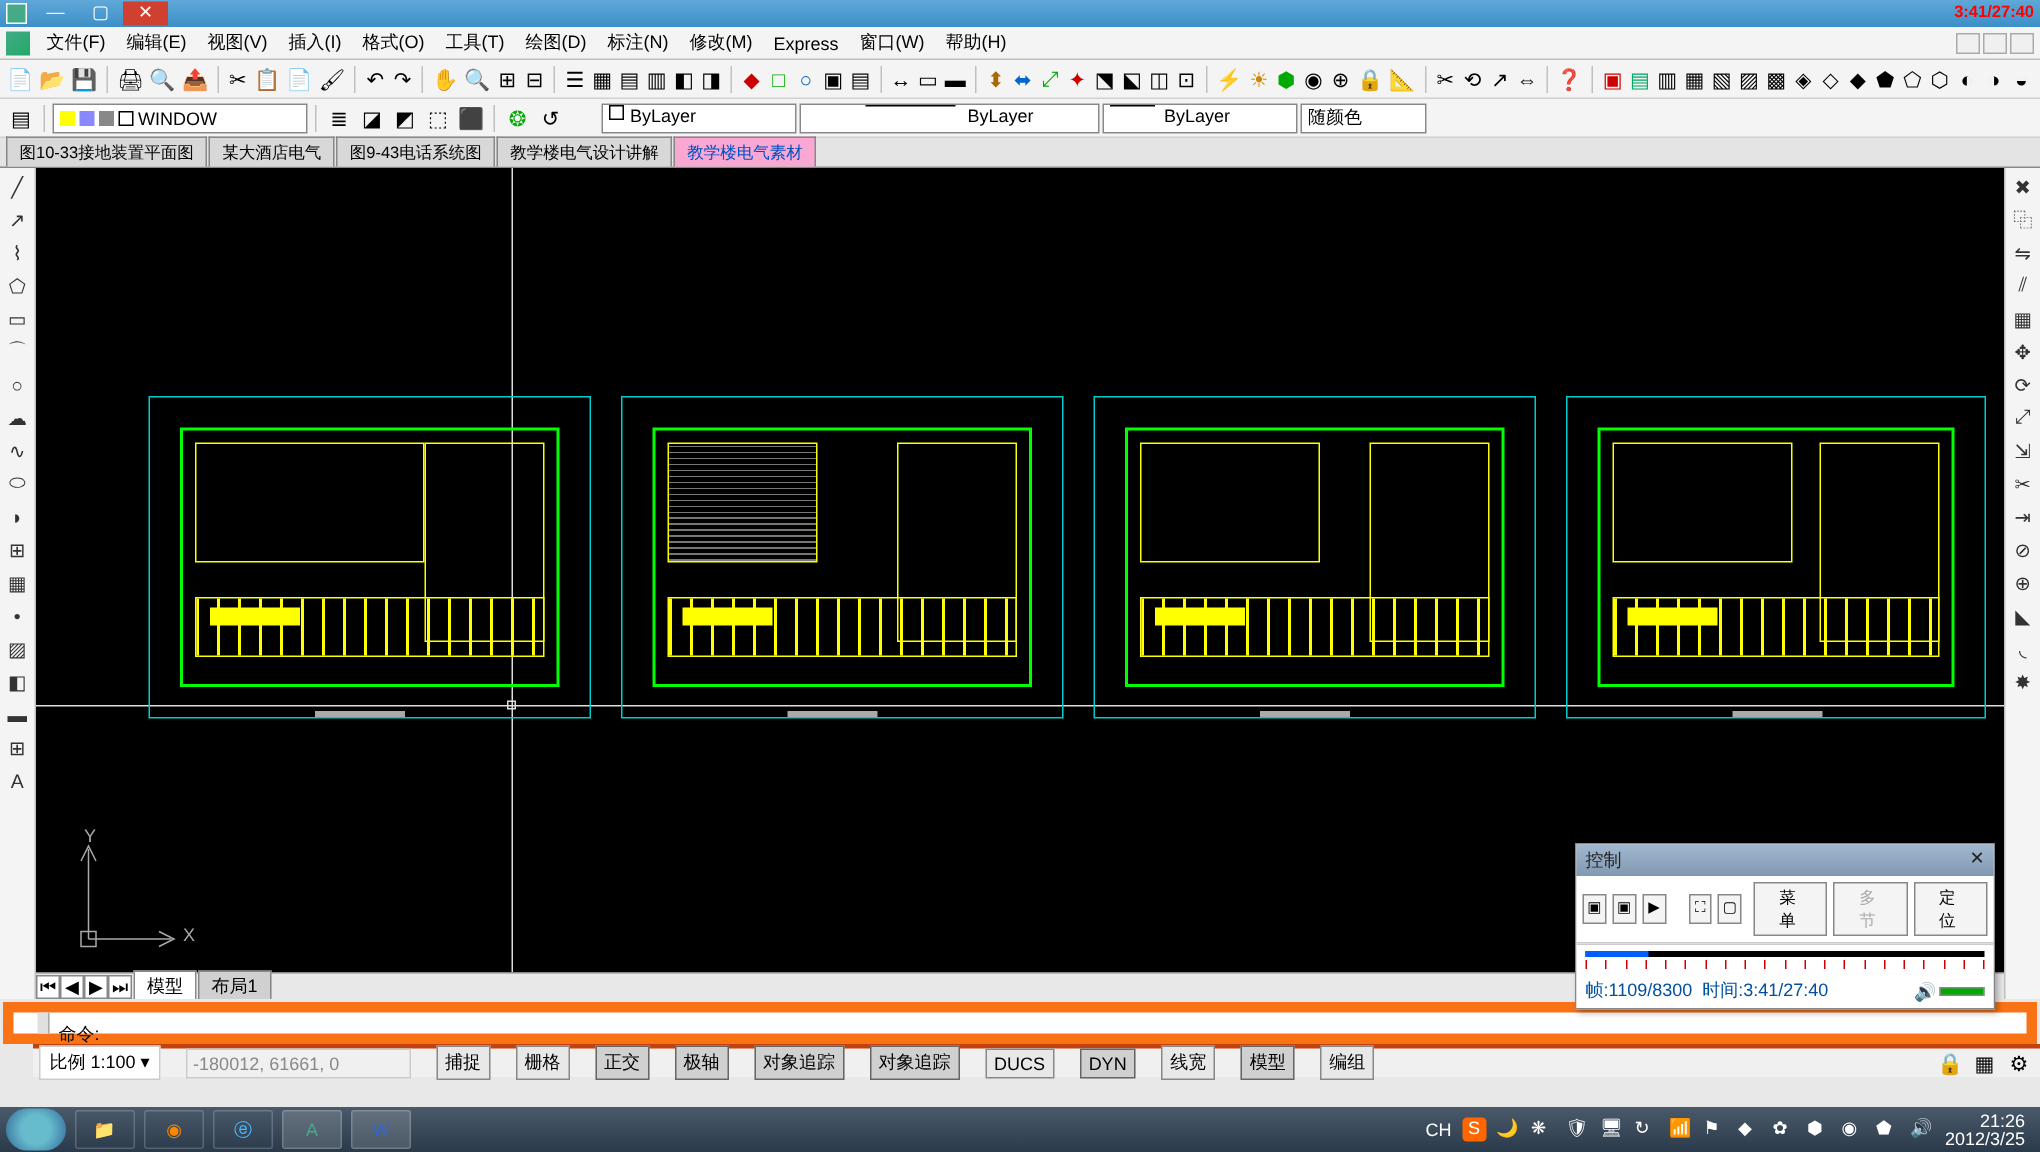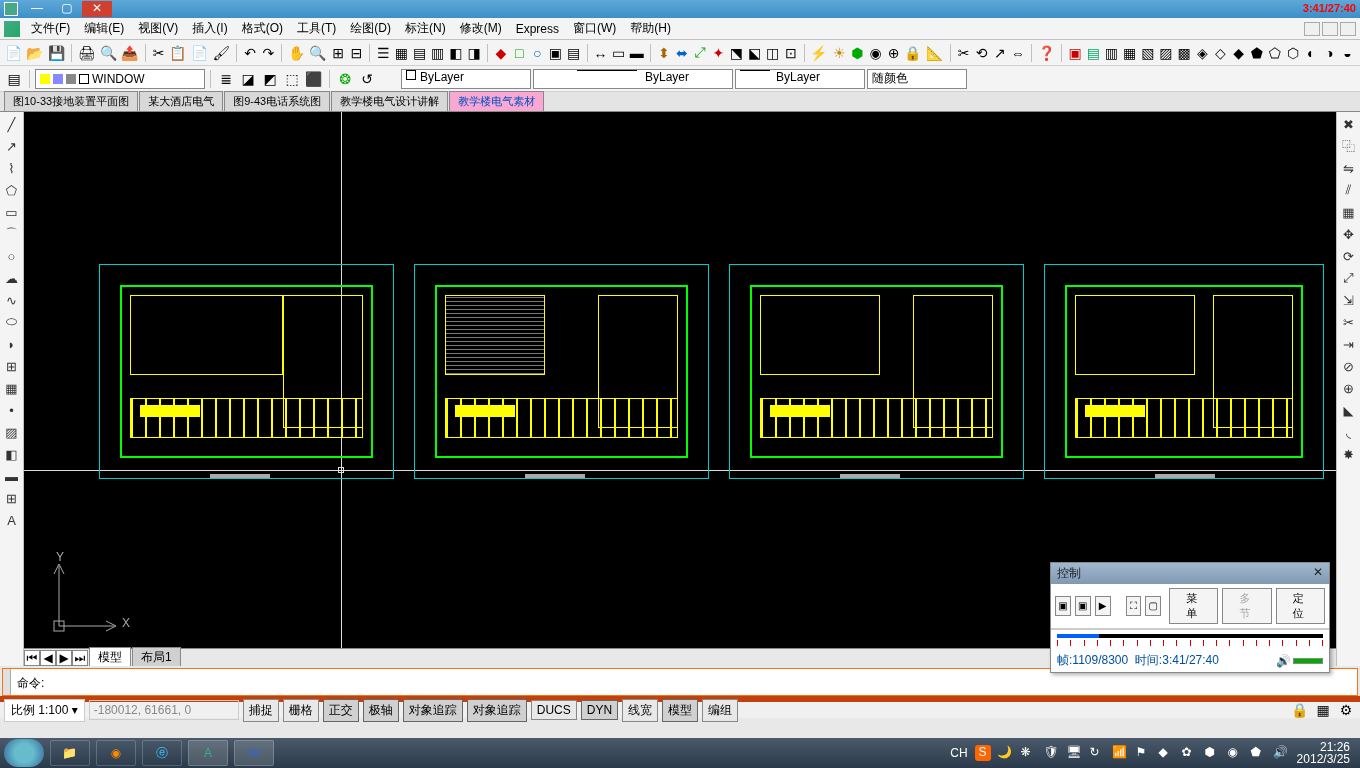--- a/index.html
+++ b/index.html
@@ -64,26 +64,26 @@
 .sp-slider { height: 20px; background: #fff; border-top: 1px solid #ccc; position: relative; }
 .sp-slider .track { position: absolute; left: 6px; right: 6px; top: 4px; height: 4px; background: #000; }
 .sp-slider .prog { position: absolute; left: 6px; top: 4px; height: 4px; background: #0060ff; width: 15%; }
 .sp-slider .ticks { position: absolute; left: 6px; right: 6px; top: 10px; height: 6px; display: flex; justify-content: space-between; }
 .sp-slider .ticks i { width: 1px; height: 6px; background: #c00; }
 .sp-status { padding: 3px 6px; font-size: 11px; color: #0050a0; background: #fff; display: flex; justify-content: space-between; align-items: center; }
 .sp-vol { display: flex; align-items: center; gap: 2px; }
 .sp-vol .bar { width: 30px; height: 6px; background: #0a0; border: 1px solid #888; }
 
 
-.cmdline { height: 28px; background: #fff; border: 1px solid #f97316; margin: 2px 2px 0 2px; display: flex; }
+.cmdline { height: 28px; background: #fff; border: 7px solid #f97316; margin: 2px 2px 0 2px; display: flex; padding-left: 16px; }
 .cmd-grip { width: 8px; background: #e0e0e0; border-right: 1px solid #aaa; }
 .cmd-text { flex: 1; padding: 6px 6px; font-size: 12px; }
 
 
-.statusbar { height: 22px; background: #f0f0f0; border-top: 6px solid #c2410c; display: flex; align-items: center; padding: 0 4px; gap: 4px; font-size: 11px; }
+.statusbar { height: 22px; background: #f0f0f0; border-top: 3px solid #c2410c; display: flex; align-items: center; padding: 0 4px; gap: 17px; font-size: 11px; margin-left: 22px; }
 .st-panel { padding: 2px 6px; border: 1px solid #ccc; background: #fff; }
 .st-coords { width: 150px; color: #888; padding: 2px 4px; border: 1px solid #ccc; }
 .st-toggle { padding: 2px 5px; border: 1px solid #888; background: #e8e8e8; cursor: pointer; }
 .st-toggle.on { background: #d0d0d0; border-color: #666; }
 .st-right { margin-left: auto; display: flex; gap: 3px; }
 
 
 .taskbar { position: absolute; bottom: 0; left: 0; right: 0; height: 30px; background: linear-gradient(to bottom, #4a5a6a, #2a3a4a); display: flex; align-items: center; padding: 0 4px; }
 .start-btn { width: 40px; height: 28px; background: radial-gradient(circle, #6bc 40%, #369); border-radius: 14px; }
 .task-item { width: 40px; height: 26px; margin-left: 6px; border: 1px solid rgba(255,255,255,.2); border-radius: 2px; display: flex; align-items: center; justify-content: center; }
@@ -236,21 +236,21 @@
     <span>ByLayer</span>
   </div>
   <div class="prop-dd" style="width:200px;justify-content:center">
     <span style="border-top:1px solid #000;width:60px;margin-right:8px"></span>
     <span>ByLayer</span>
   </div>
   <div class="prop-dd" style="width:130px">
     <span style="border-top:1px solid #000;width:30px;margin-right:6px"></span>
     <span>ByLayer</span>
   </div>
-  <div class="prop-dd" style="width:100px">
+  <div class="prop-dd" style="width:84px">
     <span>随颜色</span>
   </div>
 </div>
 
 <div class="doctabs">
   <div class="doctab">图10-33接地装置平面图</div>
   <div class="doctab">某大酒店电气</div>
   <div class="doctab">图9-43电话系统图</div>
   <div class="doctab">教学楼电气设计讲解</div>
   <div class="doctab active">教学楼电气素材</div>

